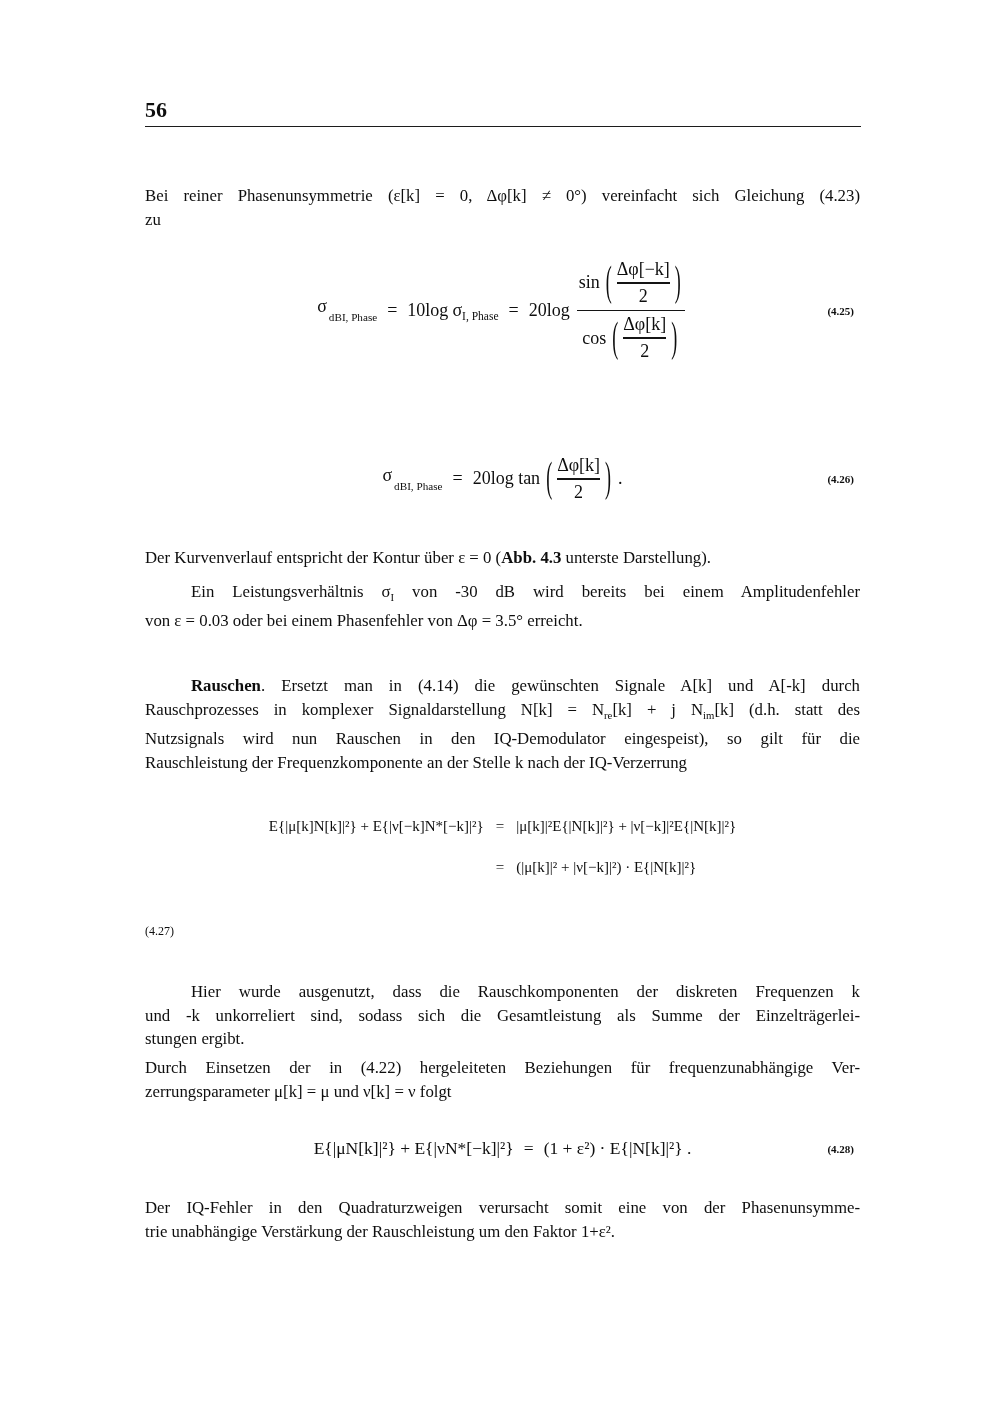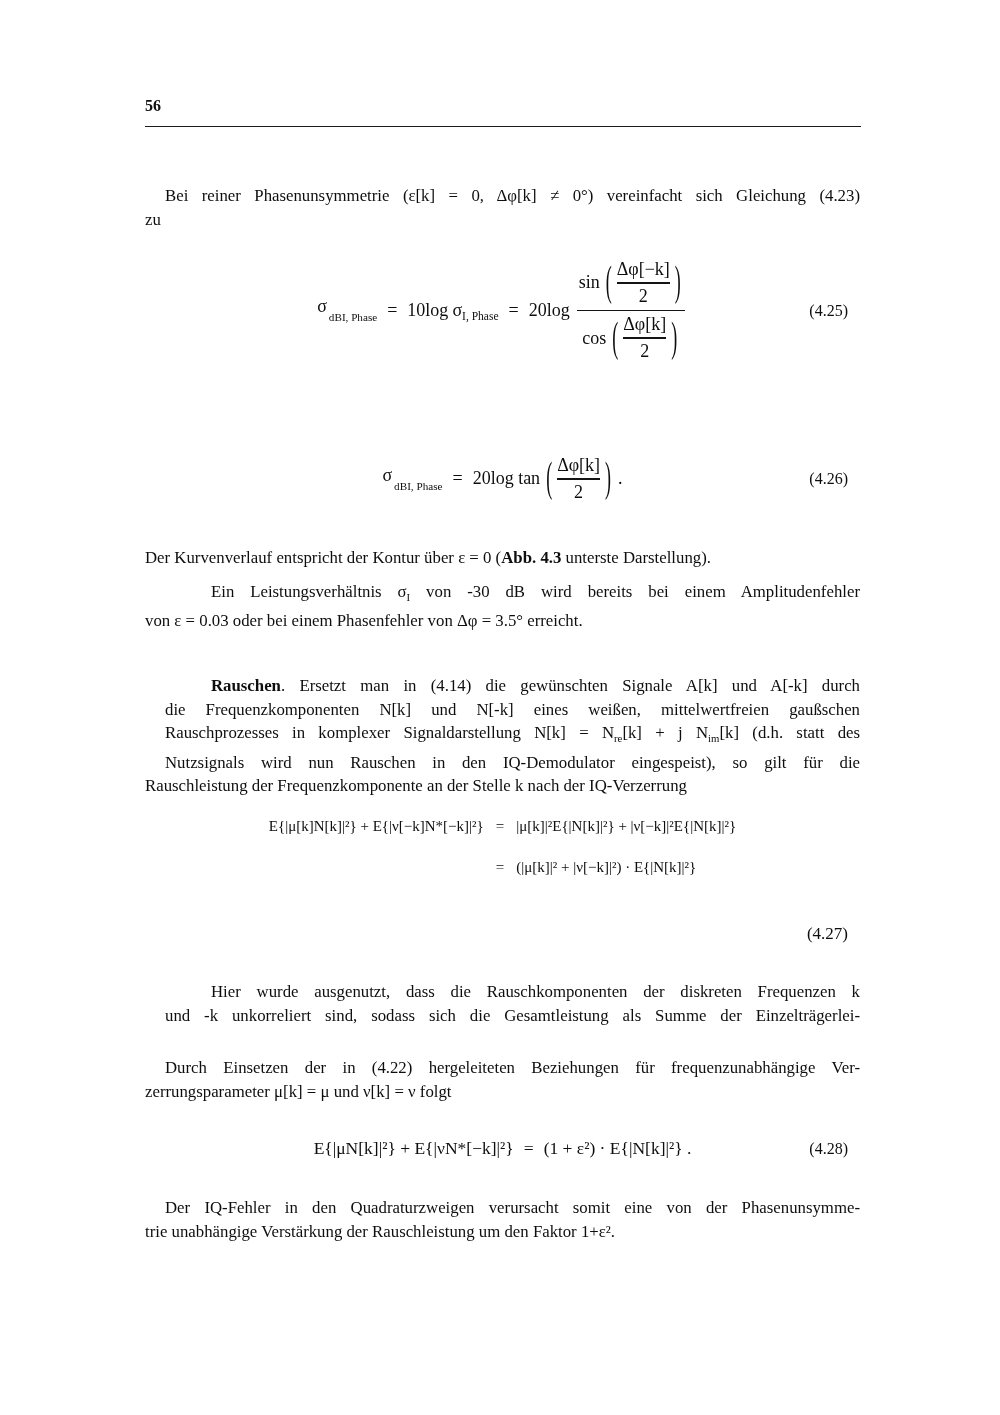--- a/index.html
+++ b/index.html
@@ -2,57 +2,57 @@
 <html><head>
 <meta charset="utf-8">
 <style>
   html,body { margin:0; padding:0; background:#ffffff; }
   .page {
     position:relative; width:1000px; height:1415px; background:#ffffff;
     font-family:"Liberation Serif", serif; color:#0e0e0e; overflow:hidden;
   }
   .blk { position:absolute; left:145px; width:715px; }
   .line { font-size:16.8px; line-height:23.6px; }
-  .just { text-align:justify; text-align-last:justify;margin-left:20px; }
+  .just { text-align:justify; text-align-last:justify; }
   .indent { padding-left:46px; }
   .b { font-weight:bold; }
   .subsc { font-size:0.64em; vertical-align:-0.35em; }
 
   
   .hdr { position:absolute; left:145px; width:716px; top:97px;
          display:flex; justify-content:space-between; align-items:baseline; }
-  .pageno { font-weight:bold; font-size:16px; }
+  .pageno { font-weight:bold; font-size:22px; }
   .runhead { font-style:italic; font-size:17.6px; }
   .runhead .chno { margin-right:14px; }
   .hrule { position:absolute; left:145px; width:716px; top:126px;
            border-top:1.7px solid #1c1c1c; height:0; }
 
   
   .eqrow { position:absolute; left:145px; width:715px; display:flex;
            justify-content:center; align-items:center; font-size:18px; }
-  .eqlabel { position:absolute; right:12px; top:50%; transform:translateY(-50%);
-             font-size:16px; }
+  .eqlabel { position:absolute; right:6px; top:50%; transform:translateY(-50%);
+             font-size:11px;font-weight:bold; }
   .rel { margin:0 10px; }
   .sp  { margin-right:4px; }
   .sstack { display:inline-flex; flex-direction:row; align-items:flex-start;
             font-size:0.62em; line-height:1.2; vertical-align:-0.8em; margin-left:2px; }
   .vfrac { display:inline-flex; flex-direction:column; align-items:center;
            vertical-align:middle; margin:0 3px; }
   .vfrac .bar { align-self:stretch; height:1.7px; background:#141414; margin:2px 0; }
   .fline { display:inline-flex; align-items:center; padding:1px 2px; }
   .bigp { display:inline-block; transform:scaleY(2.35); padding:0 2px; }
   .eqgrid { position:absolute; left:145px; width:715px; display:grid;
             grid-template-columns:max-content max-content max-content;
             justify-content:center; row-gap:24px; font-size:15px;
             align-items:baseline; }
   .gc-lhs { justify-self:end; }
   .gc-rel { padding:0 12px; }
   .gc-rhs { justify-self:start; }
-  .eqlabel-line { position:absolute; left:135px; width:713px; text-align:right;
-                  font-size:17px; }
+  .eqlabel-line { position:absolute; left:145px; width:713px; text-align:left;
+                  font-size:12px; }
 </style>
 </head>
 <body>
 
 <div class="page">
 
   <div class="hdr">
     <span class="pageno">56</span>
   </div>
   <div class="hrule"></div>
@@ -127,41 +127,41 @@
     <div class="line"><span>Der Kurvenverlauf entspricht der Kontur über ε = 0 (</span><span class="b">Abb. 4.3</span><span> unterste Darstellung).</span></div>
   </div>
 
   <div class="blk" style="top:580px">
     <div class="line just indent"><span>Ein Leistungsverhältnis </span><span>σ</span><span class="subsc">I</span><span> von -30 dB wird bereits bei einem Amplitudenfehler</span></div>
     <div class="line">von ε = 0.03 oder bei einem Phasenfehler von Δφ = 3.5° erreicht.</div>
   </div>
 
   <div class="blk" style="top:674px">
     <div class="line just indent"><span class="b">Rauschen</span><span>. Ersetzt man in (4.14) die gewünschten Signale A[k] und A[-k] durch</span></div>
-    <div class="line just">die Frequenzkomponenten N[k] und N[-k] eines weißen, mittelwertfreien gaußschen</div>
     <div class="line just"><span>Rauschprozesses in komplexer Signaldarstellung N[k] = N</span><span class="subsc">re</span><span>[k] + j N</span><span class="subsc">im</span><span>[k] (d.h. statt des</span></div>
     <div class="line just">Nutzsignals wird nun Rauschen in den IQ-Demodulator eingespeist), so gilt für die</div>
     <div class="line">Rauschleistung der Frequenzkomponente an der Stelle k nach der IQ-Verzerrung</div>
   </div>
 
   <div class="eqgrid" style="top:818px">
     <span class="gc-lhs">E{|μ[k]N[k]|²} + E{|ν[−k]N*[−k]|²}</span>
     <span class="gc-rel">=</span>
     <span class="gc-rhs">|μ[k]|²E{|N[k]|²} + |ν[−k]|²E{|N[k]|²}</span>
     <span class="gc-lhs"></span>
     <span class="gc-rel">=</span>
     <span class="gc-rhs">(|μ[k]|² + |ν[−k]|²) · E{|N[k]|²}</span>
   </div>
   <div class="eqlabel-line" style="top:924px">
     <span>(4.27)</span>
   </div>
 
   <div class="blk" style="top:980px">
     <div class="line just indent">Hier wurde ausgenutzt, dass die Rauschkomponenten der diskreten Frequenzen k</div>
     <div class="line just">und -k unkorreliert sind, sodass sich die Gesamtleistung als Summe der Einzelträgerlei-</div>
+    <div class="line">stungen ergibt.</div>
   </div>
 
   <div class="blk" style="top:1056px">
     <div class="line just">Durch Einsetzen der in (4.22) hergeleiteten Beziehungen für frequenzunabhängige Ver-</div>
     <div class="line">zerrungsparameter μ[k] = μ und ν[k] = ν folgt</div>
   </div>
 
   <div class="eqrow" style="top:1138px; font-size:17.5px">
     <span>E{|μN[k]|²} + E{|νN*[−k]|²}</span>
     <span class="rel">=</span>

